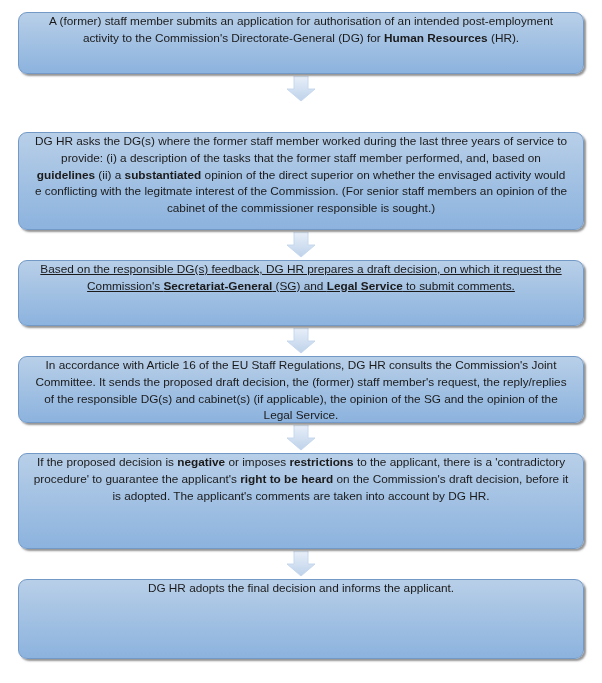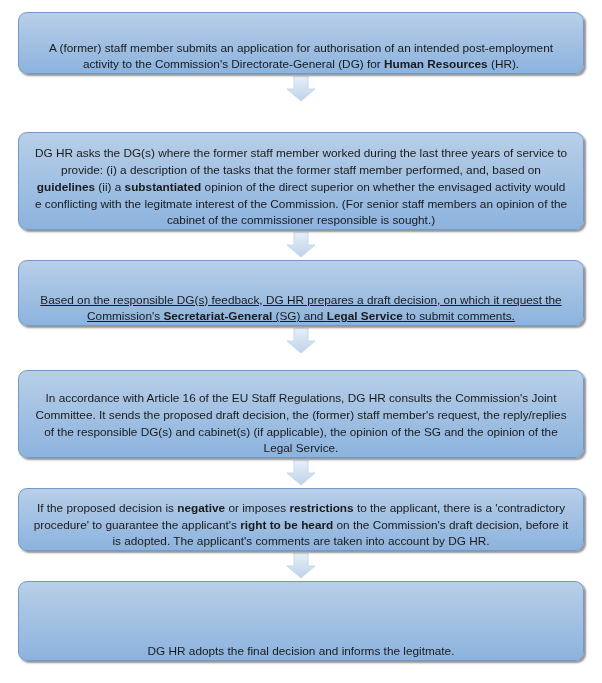--- a/index.html
+++ b/index.html
@@ -26,21 +26,21 @@
   .flow-step {
     position: relative;
     margin: 0 auto;
     width: 566px;
     box-sizing: border-box;
     border: 1px solid #7399c6;
     border-radius: 9px;
     background: linear-gradient(to bottom, #b8cfe8 0%, #a7c4e4 38%, #8cb3de 100%);
     box-shadow: 2px 2px 2px rgba(60, 60, 60, 0.55);
     display: flex;
-    align-items: flex-end;
+    align-items: flex-start;
     justify-content: center;
     text-align: center;
     color: #1a1a1a;
     font-size: 11.8px;
     line-height: 1.42;
   }
 
   .flow-step .step-text {
     display: block;
     padding: 0 14px;
@@ -49,22 +49,22 @@
   }
 
   .flow-step b {
     font-weight: bold;
   }
 
   
   .step-1 { height: 62px; }
   .step-2 { height: 98px; margin-top: 28px; }
   .step-3 { height: 66px; text-decoration: underline; }
-  .step-4 { height: 88px; margin-top: 14px; }
-  .step-5 { height: 63px; }
+  .step-4 { height: 67px; }
+  .step-5 { height: 96px; }
   .step-6 { height: 80px; }
 
   .connector {
     width: 566px;
     margin: 0 auto;
     height: 30px;
     display: flex;
     align-items: center;
     justify-content: center;
   }
@@ -135,16 +135,16 @@
     <span class="step-text">If the proposed decision is <b>negative</b> or imposes <b>restrictions</b> to the applicant, there is a 'contradictory procedure' to guarantee the applicant's <b>right to be heard</b> on the Commission's draft decision, before it is adopted. The applicant's comments are taken into account by DG HR.</span>
   </div>
 
   <div class="connector">
     <svg class="arrow" viewBox="0 0 30 26">
       <polygon points="8,0 22,0 22,13 29,13 15,25 1,13 8,13" fill="url(#ag1)" stroke="#c6d8ee" stroke-width="1"></polygon>
     </svg>
   </div>
 
   <div class="flow-step step-6">
-    <span class="step-text">DG HR adopts the final decision and informs the legitmate.</span>
+    <span class="step-text">DG HR adopts the final decision and informs the applicant.</span>
   </div>
 
 </div>
 
 </body></html>

